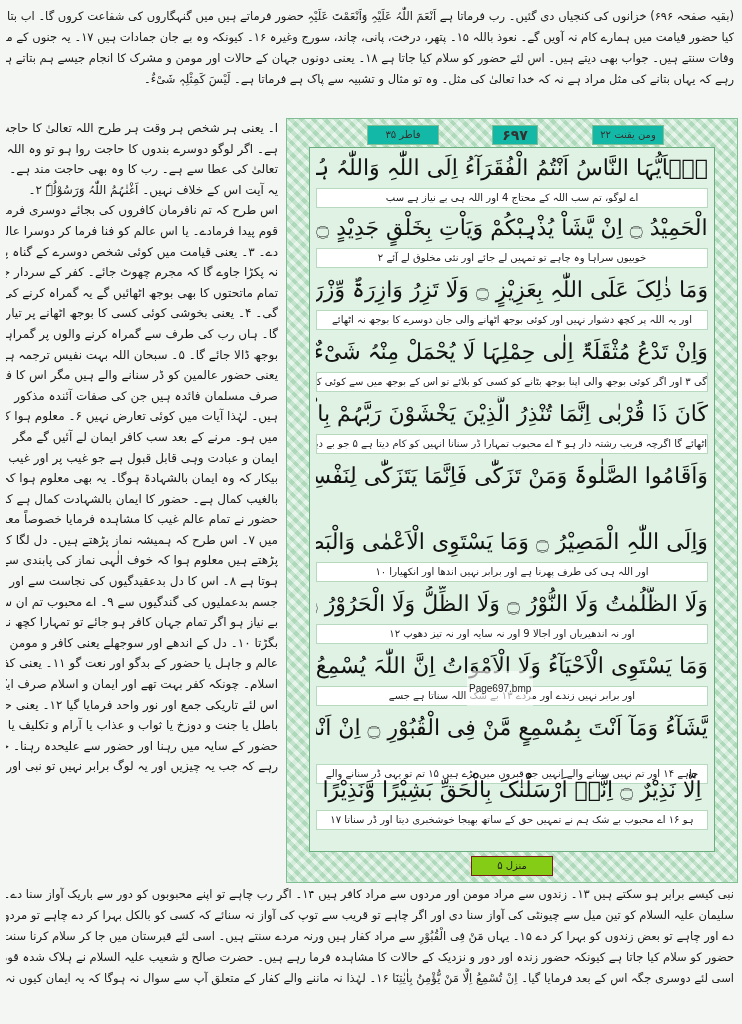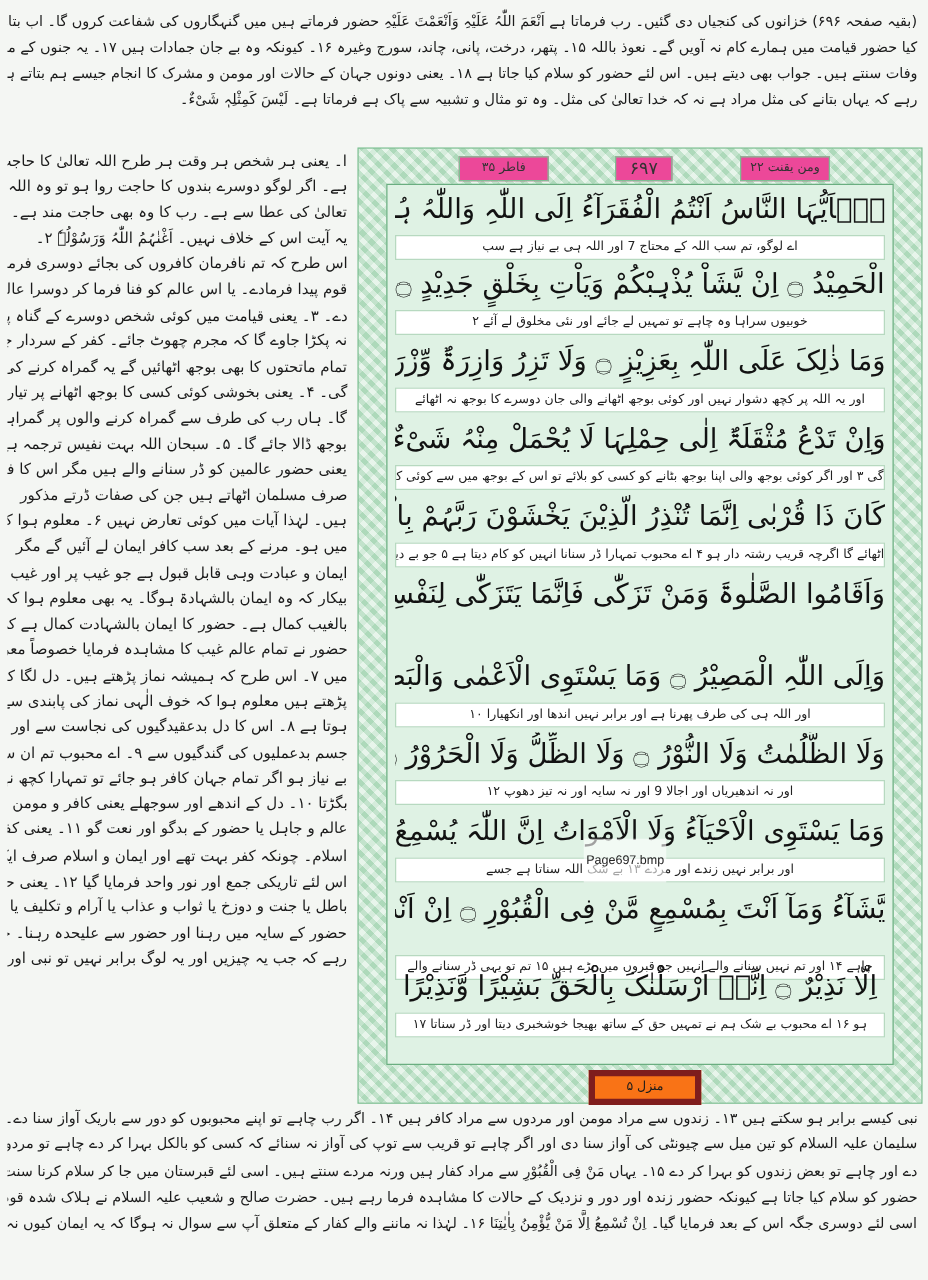--- a/index.html
+++ b/index.html
@@ -41,25 +41,25 @@
     position: absolute; inset: 0;
     background:
       repeating-linear-gradient(45deg, rgba(255,255,255,0.35) 0 4px, rgba(120,190,140,0.25) 4px 8px),
       repeating-linear-gradient(-45deg, rgba(255,255,255,0.25) 0 5px, rgba(120,190,140,0.18) 5px 10px);
   }
   .panel-header {
     position: absolute; left: 0; right: 0; top: 4px; height: 22px;
   }
   .hdr-box {
     position: absolute; top: 2px; height: 18px;
-    background: #ec4899; border: 1px solid #7fbf93;
+    background: #14b8a6; border: 1px solid #7fbf93;
     font-size: 10px; line-height: 18px; text-align: center; color: #333;
   }
   .hdr-left { left: 80px; width: 70px; }
-  .hdr-mid { left: 205px; width: 44px; font-size: 14px; font-weight: normal; }
+  .hdr-mid { left: 205px; width: 44px; font-size: 14px; font-weight: bold; }
   .hdr-right { left: 305px; width: 70px; }
   .panel-inner {
     position: absolute; left: 22px; right: 22px; top: 28px; bottom: 30px;
     background: #dff2e4;
     border: 1px solid #6aae80;
   }
   .verse-line {
     position: absolute; left: 6px; right: 6px;
     font-family: "DejaVu Serif", serif;
     font-size: 22px; line-height: 36px; height: 36px;
@@ -75,21 +75,21 @@
   .file-label {
     position: absolute; left: 180px; top: 552px;
     font-family: "Liberation Sans", sans-serif; font-size: 10px; color: #222;
     background: rgba(255,255,255,0.6); padding: 12px 2px;
   }
   .panel-footer {
     position: absolute; left: 0; right: 0; bottom: 6px; height: 20px;
   }
   .manzil-box {
     position: absolute; left: 184px; width: 80px; top: 0; height: 18px;
-    background: #f97316; border: 5px solid #7f1d1d;
+    background: #84cc16; border: 1px solid #7f1d1d;
     font-size: 10px; line-height: 18px; text-align: center;
   }
 </style>
 </head>
 <body>
 
 <div class="top-notes rtl">
   <span class="line">(بقیہ صفحہ ۶۹۶) خزانوں کی کنجیاں دی گئیں۔ رب فرماتا ہے اَنْعَمَ اللّٰہُ عَلَیْہِ وَاَنْعَمْتَ عَلَیْہِ حضور فرماتے ہیں میں گنہگاروں کی شفاعت کروں گا۔ اب بتاؤ کیا حضور چھلکے کے مالک نہیں اور</span>
   <span class="line">کیا حضور قیامت میں ہمارے کام نہ آویں گے۔ نعوذ باللہ ۱۵۔ پتھر، درخت، پانی، چاند، سورج وغیرہ ۱۶۔ کیونکہ وہ بے جان جمادات ہیں ۱۷۔ یہ جنوں کے متعلق فرمایا گیا۔ انبیاء اولیاء بعد</span>
   <span class="line">وفات سنتے ہیں۔ جواب بھی دیتے ہیں۔ اس لئے حضور کو سلام کیا جاتا ہے ۱۸۔ یعنی دونوں جہان کے حالات اور مومن و مشرک کا انجام جیسے ہم بتاتے ہیں ایسے کوئی نہ بتائے گا۔ خیال</span>
@@ -103,21 +103,21 @@
   <span class="line">یہ آیت اس کے خلاف نہیں۔ اَغْنٰہُمُ اللّٰہُ وَرَسُوْلُہٗ ۲۔</span>
   <span class="line">اس طرح کہ تم نافرمان کافروں کی بجائے دوسری فرمانبردار</span>
   <span class="line">قوم پیدا فرمادے۔ یا اس عالم کو فنا فرما کر دوسرا عالم پیدا کر</span>
   <span class="line">دے۔ ۳۔ یعنی قیامت میں کوئی شخص دوسرے کے گناہ پر</span>
   <span class="line">نہ پکڑا جاوے گا کہ مجرم چھوٹ جائے۔ کفر کے سردار جو</span>
   <span class="line">تمام ماتحتوں کا بھی بوجھ اٹھائیں گے یہ گمراہ کرنے کی سزا ہو</span>
   <span class="line">گی۔ ۴۔ یعنی بخوشی کوئی کسی کا بوجھ اٹھانے پر تیار نہ ہو</span>
   <span class="line">گا۔ ہاں رب کی طرف سے گمراہ کرنے والوں پر گمراہوں کا</span>
   <span class="line">بوجھ ڈالا جائے گا۔ ۵۔ سبحان اللہ بہت نفیس ترجمہ ہے۔</span>
   <span class="line">یعنی حضور عالمین کو ڈر سنانے والے ہیں مگر اس کا فائدہ</span>
-  <span class="line">صرف مسلمان اٹھاتے ہیں جن کی صفات ڈرتے مذکور</span>
+  <span class="line">صرف مسلمان فائدہ ہیں جن کی صفات آئندہ مذکور</span>
   <span class="line">ہیں۔ لہٰذا آیات میں کوئی تعارض نہیں ۶۔ معلوم ہوا کہ</span>
   <span class="line">میں ہو۔ مرنے کے بعد سب کافر ایمان لے آئیں گے مگر</span>
   <span class="line">ایمان و عبادت وہی قابل قبول ہے جو غیب پر اور غیب</span>
   <span class="line">بیکار کہ وہ ایمان بالشہادۃ ہوگا۔ یہ بھی معلوم ہوا کہ ایمان</span>
   <span class="line">بالغیب کمال ہے۔ حضور کا ایمان بالشہادت کمال ہے کہ</span>
   <span class="line">حضور نے تمام عالم غیب کا مشاہدہ فرمایا خصوصاً معراج</span>
   <span class="line">میں ۷۔ اس طرح کہ ہمیشہ نماز پڑھتے ہیں۔ دل لگا کر</span>
   <span class="line">پڑھتے ہیں معلوم ہوا کہ خوف الٰہی نماز کی پابندی سے پیدا</span>
   <span class="line">ہوتا ہے ۸۔ اس کا دل بدعقیدگیوں کی نجاست سے اور</span>
   <span class="line">جسم بدعملیوں کی گندگیوں سے ۹۔ اے محبوب تم ان سے</span>
@@ -135,21 +135,21 @@
   <div class="panel-border-pattern"></div>
 
   <div class="panel-header">
     <div class="hdr-box hdr-left">فاطر ۳۵</div>
     <div class="hdr-box hdr-mid">۶۹۷</div>
     <div class="hdr-box hdr-right">ومن یقنت ۲۲</div>
   </div>
 
   <div class="panel-inner">
     <div class="verse-line" style="top:2px">یٰۤاَیُّہَا النَّاسُ اَنْتُمُ الْفُقَرَآءُ اِلَی اللّٰہِ وَاللّٰہُ ہُوَ الْغَنِیُّ</div>
-    <div class="trans-line" style="top:40px">اے لوگو، تم سب اللہ کے محتاج 7 اور اللہ ہی بے نیاز ہے سب</div>
+    <div class="trans-line" style="top:40px">اے لوگو، تم سب اللہ کے محتاج 4 اور اللہ ہی بے نیاز ہے سب</div>
     <div class="verse-line" style="top:62px">الْحَمِیْدُ ۝ اِنْ یَّشَاْ یُذْہِبْکُمْ وَیَاْتِ بِخَلْقٍ جَدِیْدٍ ۝</div>
     <div class="trans-line" style="top:100px">خوبیوں سراہا وہ چاہے تو تمہیں لے جائے اور نئی مخلوق لے آئے ۲</div>
     <div class="verse-line" style="top:124px">وَمَا ذٰلِکَ عَلَی اللّٰہِ بِعَزِیْزٍ ۝ وَلَا تَزِرُ وَازِرَۃٌ وِّزْرَ اُخْرٰی</div>
     <div class="trans-line" style="top:162px">اور یہ اللہ پر کچھ دشوار نہیں اور کوئی بوجھ اٹھانے والی جان دوسرے کا بوجھ نہ اٹھائے</div>
     <div class="verse-line" style="top:186px">وَاِنْ تَدْعُ مُثْقَلَۃٌ اِلٰی حِمْلِہَا لَا یُحْمَلْ مِنْہُ شَیْءٌ وَّلَوْ</div>
     <div class="trans-line" style="top:224px">گی ۳ اور اگر کوئی بوجھ والی اپنا بوجھ بٹانے کو کسی کو بلائے تو اس کے بوجھ میں سے کوئی کچھ نہ</div>
     <div class="verse-line" style="top:248px">کَانَ ذَا قُرْبٰی اِنَّمَا تُنْذِرُ الَّذِیْنَ یَخْشَوْنَ رَبَّہُمْ بِالْغَیْبِ</div>
     <div class="trans-line" style="top:286px">اٹھائے گا اگرچہ قریب رشتہ دار ہو ۴ اے محبوب تمہارا ڈر سنانا انہیں کو کام دیتا ہے ۵ جو بے دیکھے اپنے رب سے ڈرتے ہیں</div>
     <div class="verse-line" style="top:310px">وَاَقَامُوا الصَّلٰوۃَ وَمَنْ تَزَکّٰی فَاِنَّمَا یَتَزَکّٰی لِنَفْسِہٖ</div>
     <div class="verse-line" style="top:376px">وَاِلَی اللّٰہِ الْمَصِیْرُ ۝ وَمَا یَسْتَوِی الْاَعْمٰی وَالْبَصِیْرُ ۝</div>

